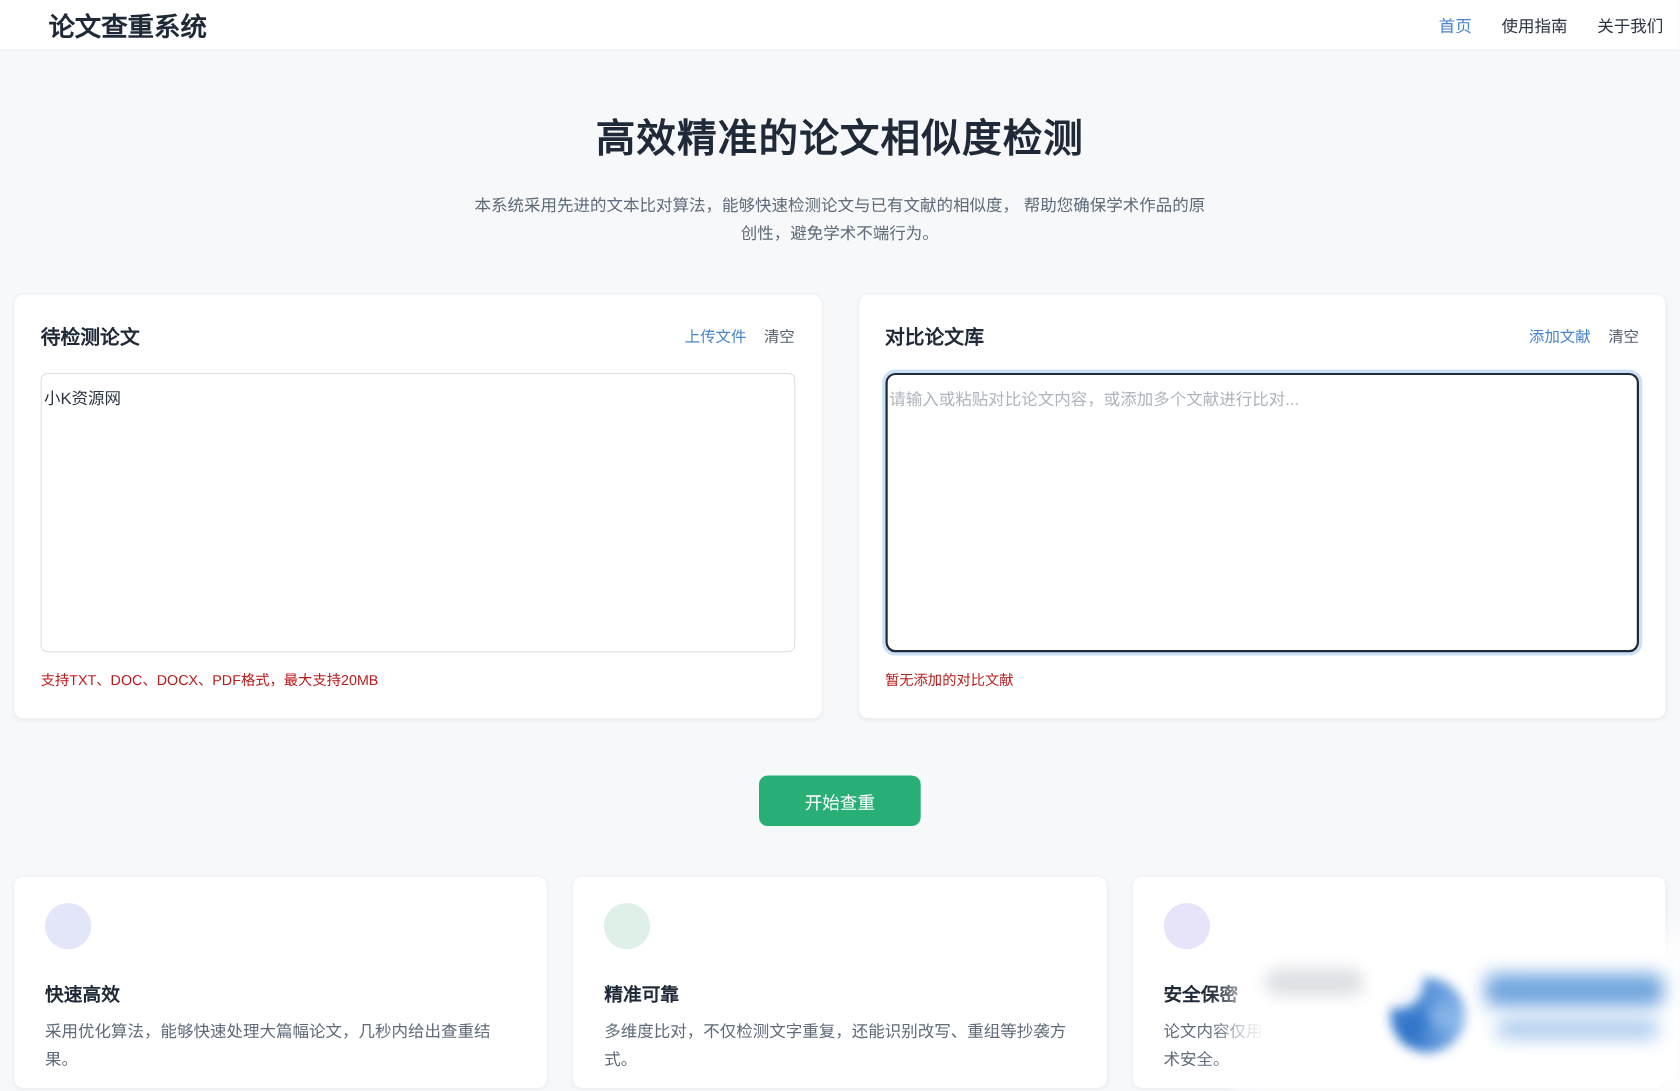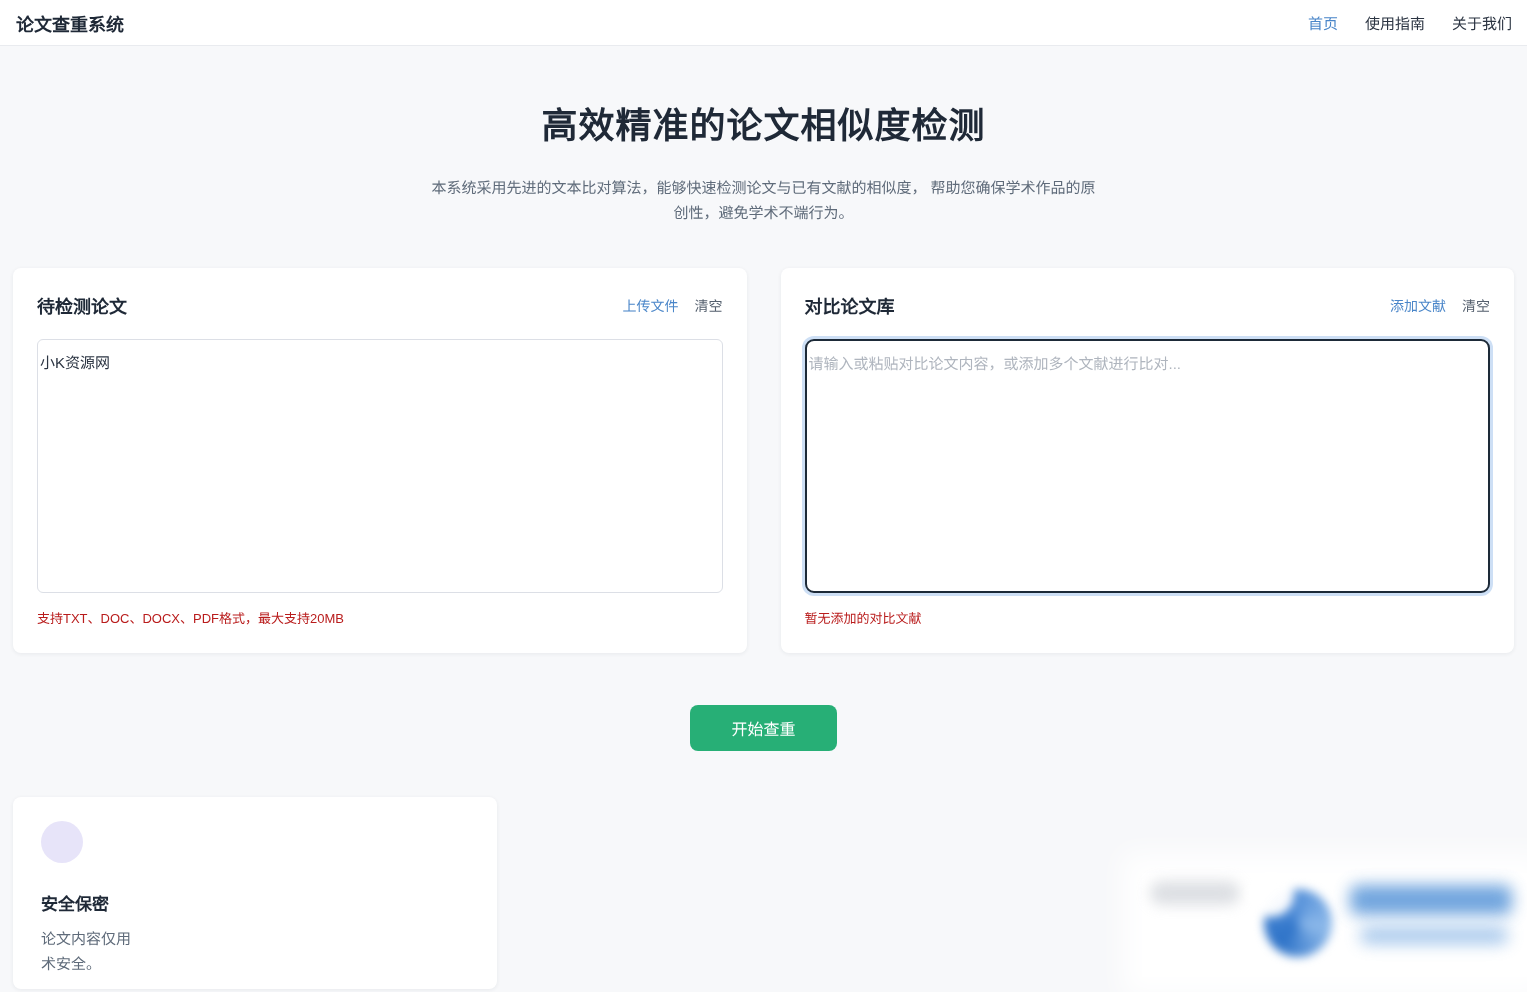--- a/index.html
+++ b/index.html
@@ -13,21 +13,21 @@
     overflow: hidden;
   }
 
   
   .navbar {
     height: 46px; background: #ffffff;
     border-bottom: 1px solid #e9ebef;
     display: flex; align-items: center; justify-content: space-between;
     padding: 0 15px 0 16px;
   }
-  .brand { font-size: 18px; font-weight: bold; color: #1f2937; cursor: pointer; }
+  .brand { font-size: 24px; font-weight: bold; color: #1f2937; cursor: pointer; margin-left: 28px; }
   .nav-links { display: flex; gap: 27px; font-size: 15px; color: #2b3442; }
   .nav-link { cursor: pointer; }
   .nav-link.active { color: #4a86c9; }
 
   
   .hero { text-align: center; margin-top: 50px; }
   .hero-title { font-size: 36px; font-weight: bold; color: #1f2937; margin: 0; letter-spacing: 1px; }
   .hero-desc {
     margin: 27px auto 0; max-width: 672px;
     font-size: 15px; line-height: 25px; color: #5f6b7a;
@@ -167,21 +167,31 @@
   </div>
 
 </section>
 
 <div class="action-row">
   <button class="start-btn">开始查重</button>
 </div>
 
 <section class="features">
 
-
+  <div class="feature-card">
+    <div class="feature-icon icon-speed"></div>
+    <div class="feature-title">快速高效</div>
+    <div class="feature-desc">采用优化算法，能够快速处理大篇幅论文，几秒内给出查重结果。</div>
+  </div>
+
+  <div class="feature-card">
+    <div class="feature-icon icon-accuracy"></div>
+    <div class="feature-title">精准可靠</div>
+    <div class="feature-desc">多维度比对，不仅检测文字重复，还能识别改写、重组等抄袭方式。</div>
+  </div>
 
   <div class="feature-card">
     <div class="feature-icon icon-security"></div>
     <div class="feature-title">安全保密</div>
     <div class="feature-desc">论文内容仅用
 术安全。</div>
   </div>
 
 </section>
 

